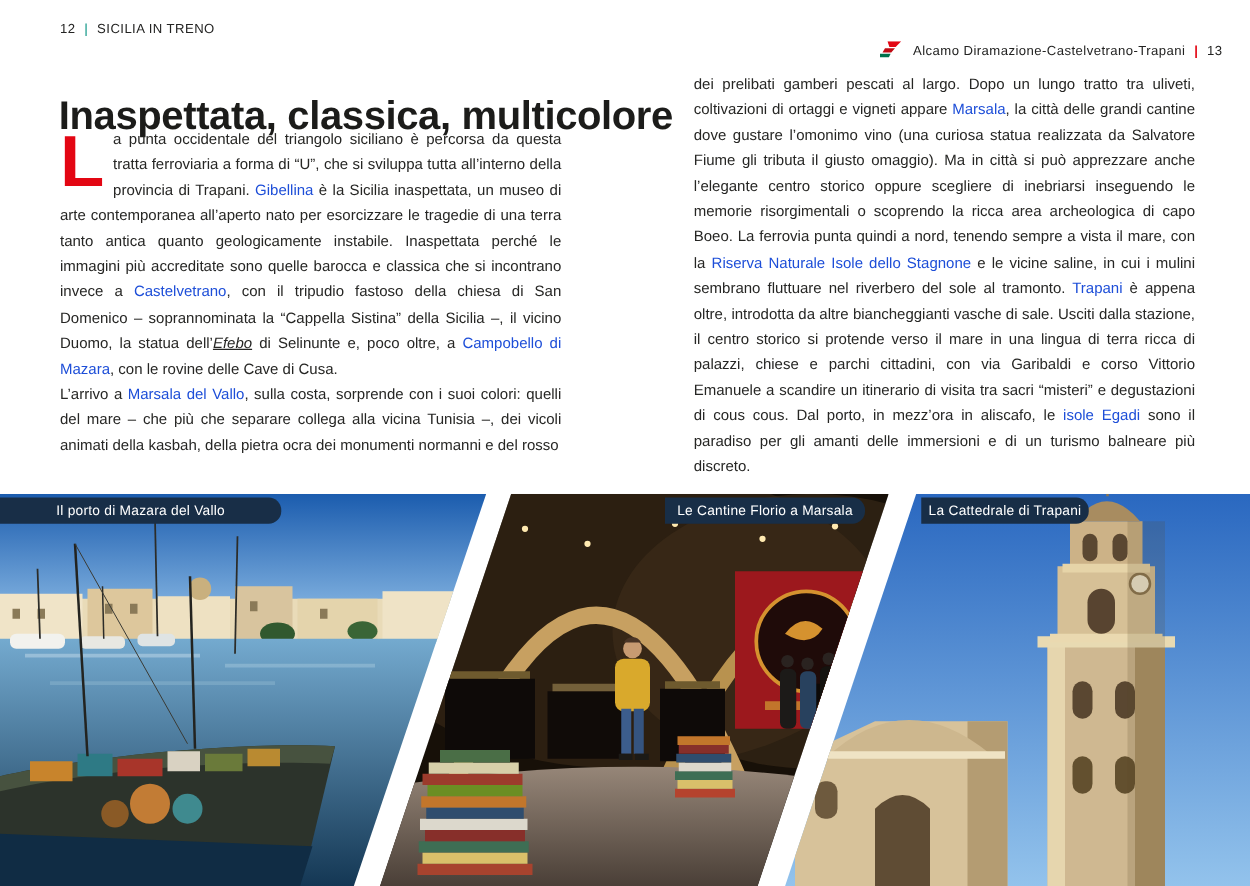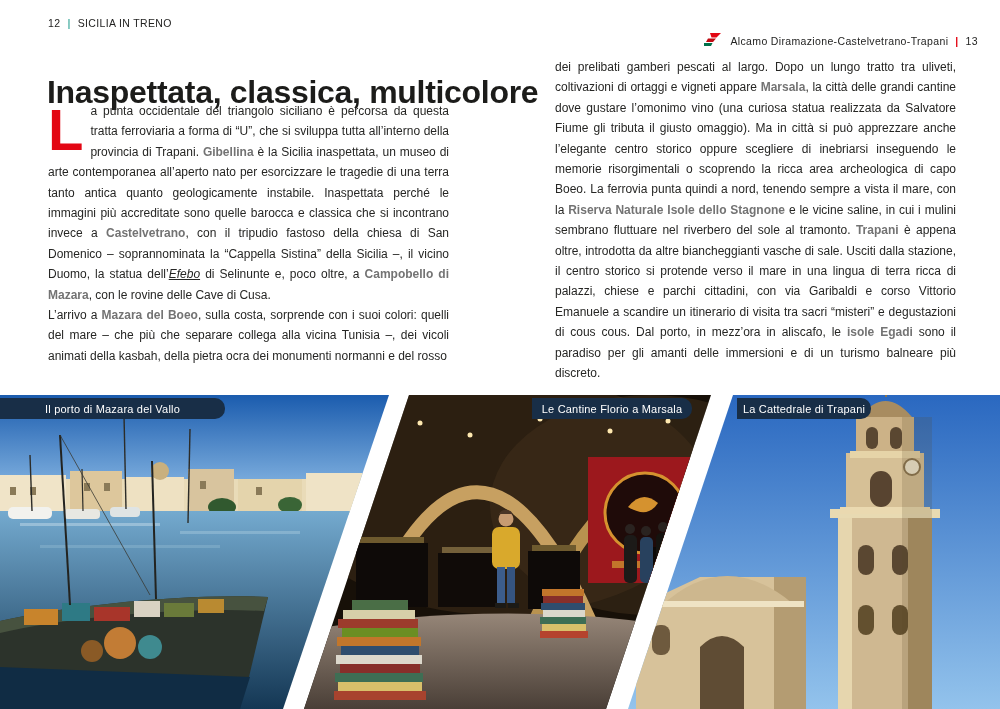--- a/index.html
+++ b/index.html
@@ -12,21 +12,21 @@
   .hdr-right{right:38px;margin-top:16px;}
   .sep-teal{color:#56b5aa;font-weight:bold;}
   .sep-red{color:#e30613;font-weight:bold;}
   .fs-logo{display:inline-block;margin-right:2px;}
   
   .title{position:absolute;left:47px;top:53px;font-size:32px;font-weight:bold;
          letter-spacing:-.3px;color:#1c1c1a;}
   .col{position:absolute;width:401px;font-size:12px;line-height:20.4px;text-align:justify;
        color:#262624;}
   .col p{margin:0;}
-  .col b{font-weight:bold;color:#737373;}
+  .col b{font-weight:normal;color:#1d4ed8;}
   .col i{font-style:italic;text-decoration:underline;}
   .col-left{left:48px;top:101px;}
   .col-right{left:555px;top:57px;}
   .dropcap{float:left;color:#e30613;font-weight:bold;font-size:58px;line-height:47px;
            padding:5px 7px 0 0;}
   
   .strip{position:absolute;left:0;top:395px;width:1000px;height:314px;}
   .photo{position:absolute;inset:0;}
   .photo svg{display:block;}
   .ph1{clip-path:polygon(0 0,389px 0,283px 100%,0 100%);}
@@ -62,21 +62,21 @@
     </span>
     <span>Alcamo Diramazione-Castelvetrano-Trapani</span>
     <span class="sep-red">|</span>
     <span>13</span>
   </div>
 
   <h1 class="title">Inaspettata, classica, multicolore</h1>
 
   <div class="col col-left">
     <p><span class="dropcap">L</span><span><span>a punta occidentale del triangolo siciliano è percorsa da questa tratta ferroviaria a forma di “U”, che si sviluppa tutta all’interno della provincia di Trapani. </span><b>Gibellina</b><span> è la Sicilia inaspettata, un museo di arte contemporanea all’aperto nato per esorcizzare le tragedie di una terra tanto antica quanto geologicamente instabile. Inaspettata perché le immagini più accreditate sono quelle barocca e classica che si incontrano invece a </span><b>Castelvetrano</b><span>, con il tripudio fastoso della chiesa di San Domenico – soprannominata la “Cappella Sistina” della Sicilia –, il vicino Duomo, la statua dell’</span><i>Efebo</i><span> di Selinunte e, poco oltre, a </span><b>Campobello di Mazara</b><span>, con le rovine delle Cave di Cusa.</span></span></p>
-    <p><span><span>L’arrivo a </span><b>Mazara del Boeo</b><span>, sulla costa, sorprende con i suoi colori: quelli del mare – che più che separare collega alla vicina Tunisia –, dei vicoli animati della kasbah, della pietra ocra dei monumenti normanni e del rosso</span></span></p>
+    <p><span><span>L’arrivo a </span><b>Marsala del Vallo</b><span>, sulla costa, sorprende con i suoi colori: quelli del mare – che più che separare collega alla vicina Tunisia –, dei vicoli animati della kasbah, della pietra ocra dei monumenti normanni e del rosso</span></span></p>
   </div>
 
   <div class="col col-right">
     <p><span><span>dei prelibati gamberi pescati al largo. Dopo un lungo tratto tra uliveti, coltivazioni di ortaggi e vigneti appare </span><b>Marsala</b><span>, la città delle grandi cantine dove gustare l’omonimo vino (una curiosa statua realizzata da Salvatore Fiume gli tributa il giusto omaggio). Ma in città si può apprezzare anche l’elegante centro storico oppure scegliere di inebriarsi inseguendo le memorie risorgimentali o scoprendo la ricca area archeologica di capo Boeo. La ferrovia punta quindi a nord, tenendo sempre a vista il mare, con la </span><b>Riserva Naturale Isole dello Stagnone</b><span> e le vicine saline, in cui i mulini sembrano fluttuare nel riverbero del sole al tramonto. </span><b>Trapani</b><span> è appena oltre, introdotta da altre biancheggianti vasche di sale. Usciti dalla stazione, il centro storico si protende verso il mare in una lingua di terra ricca di palazzi, chiese e parchi cittadini, con via Garibaldi e corso Vittorio Emanuele a scandire un itinerario di visita tra sacri “misteri” e degustazioni di cous cous. Dal porto, in mezz’ora in aliscafo, le </span><b>isole Egadi</b><span> sono il paradiso per gli amanti delle immersioni e di un turismo balneare più discreto.</span></span></p>
   </div>
 
   <div class="strip">
 
     <div class="photo ph1">
       <svg width="1000" height="314" viewBox="0 0 1000 314" preserveAspectRatio="none">

